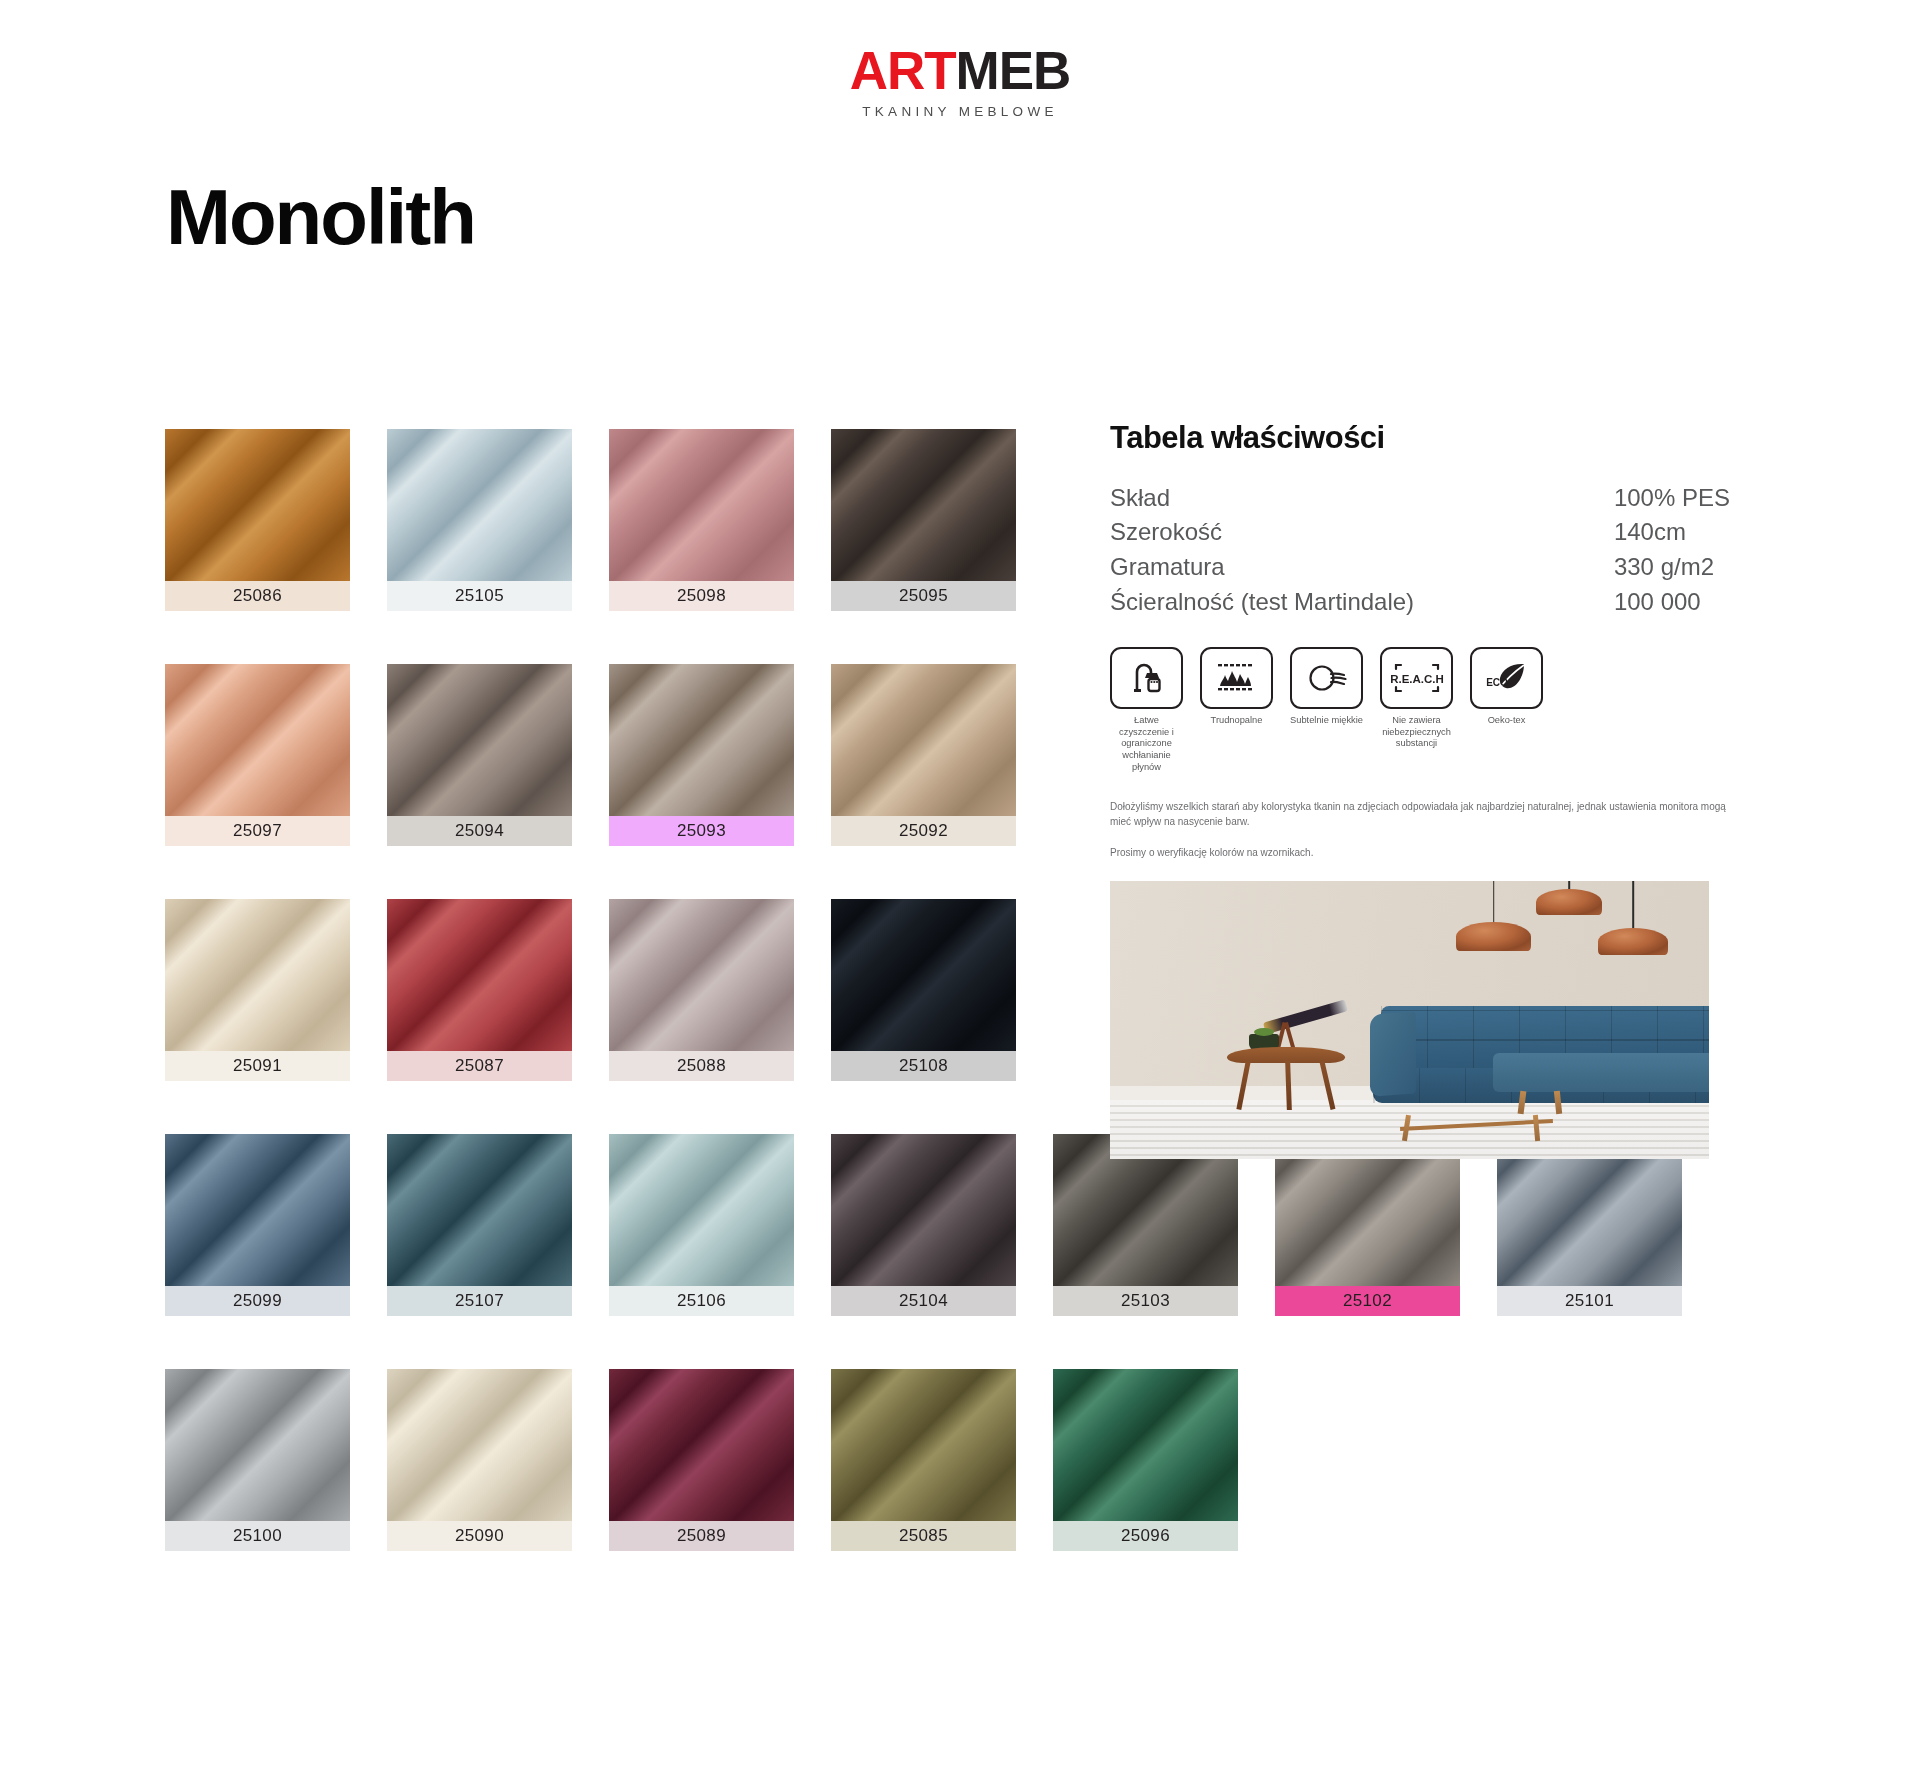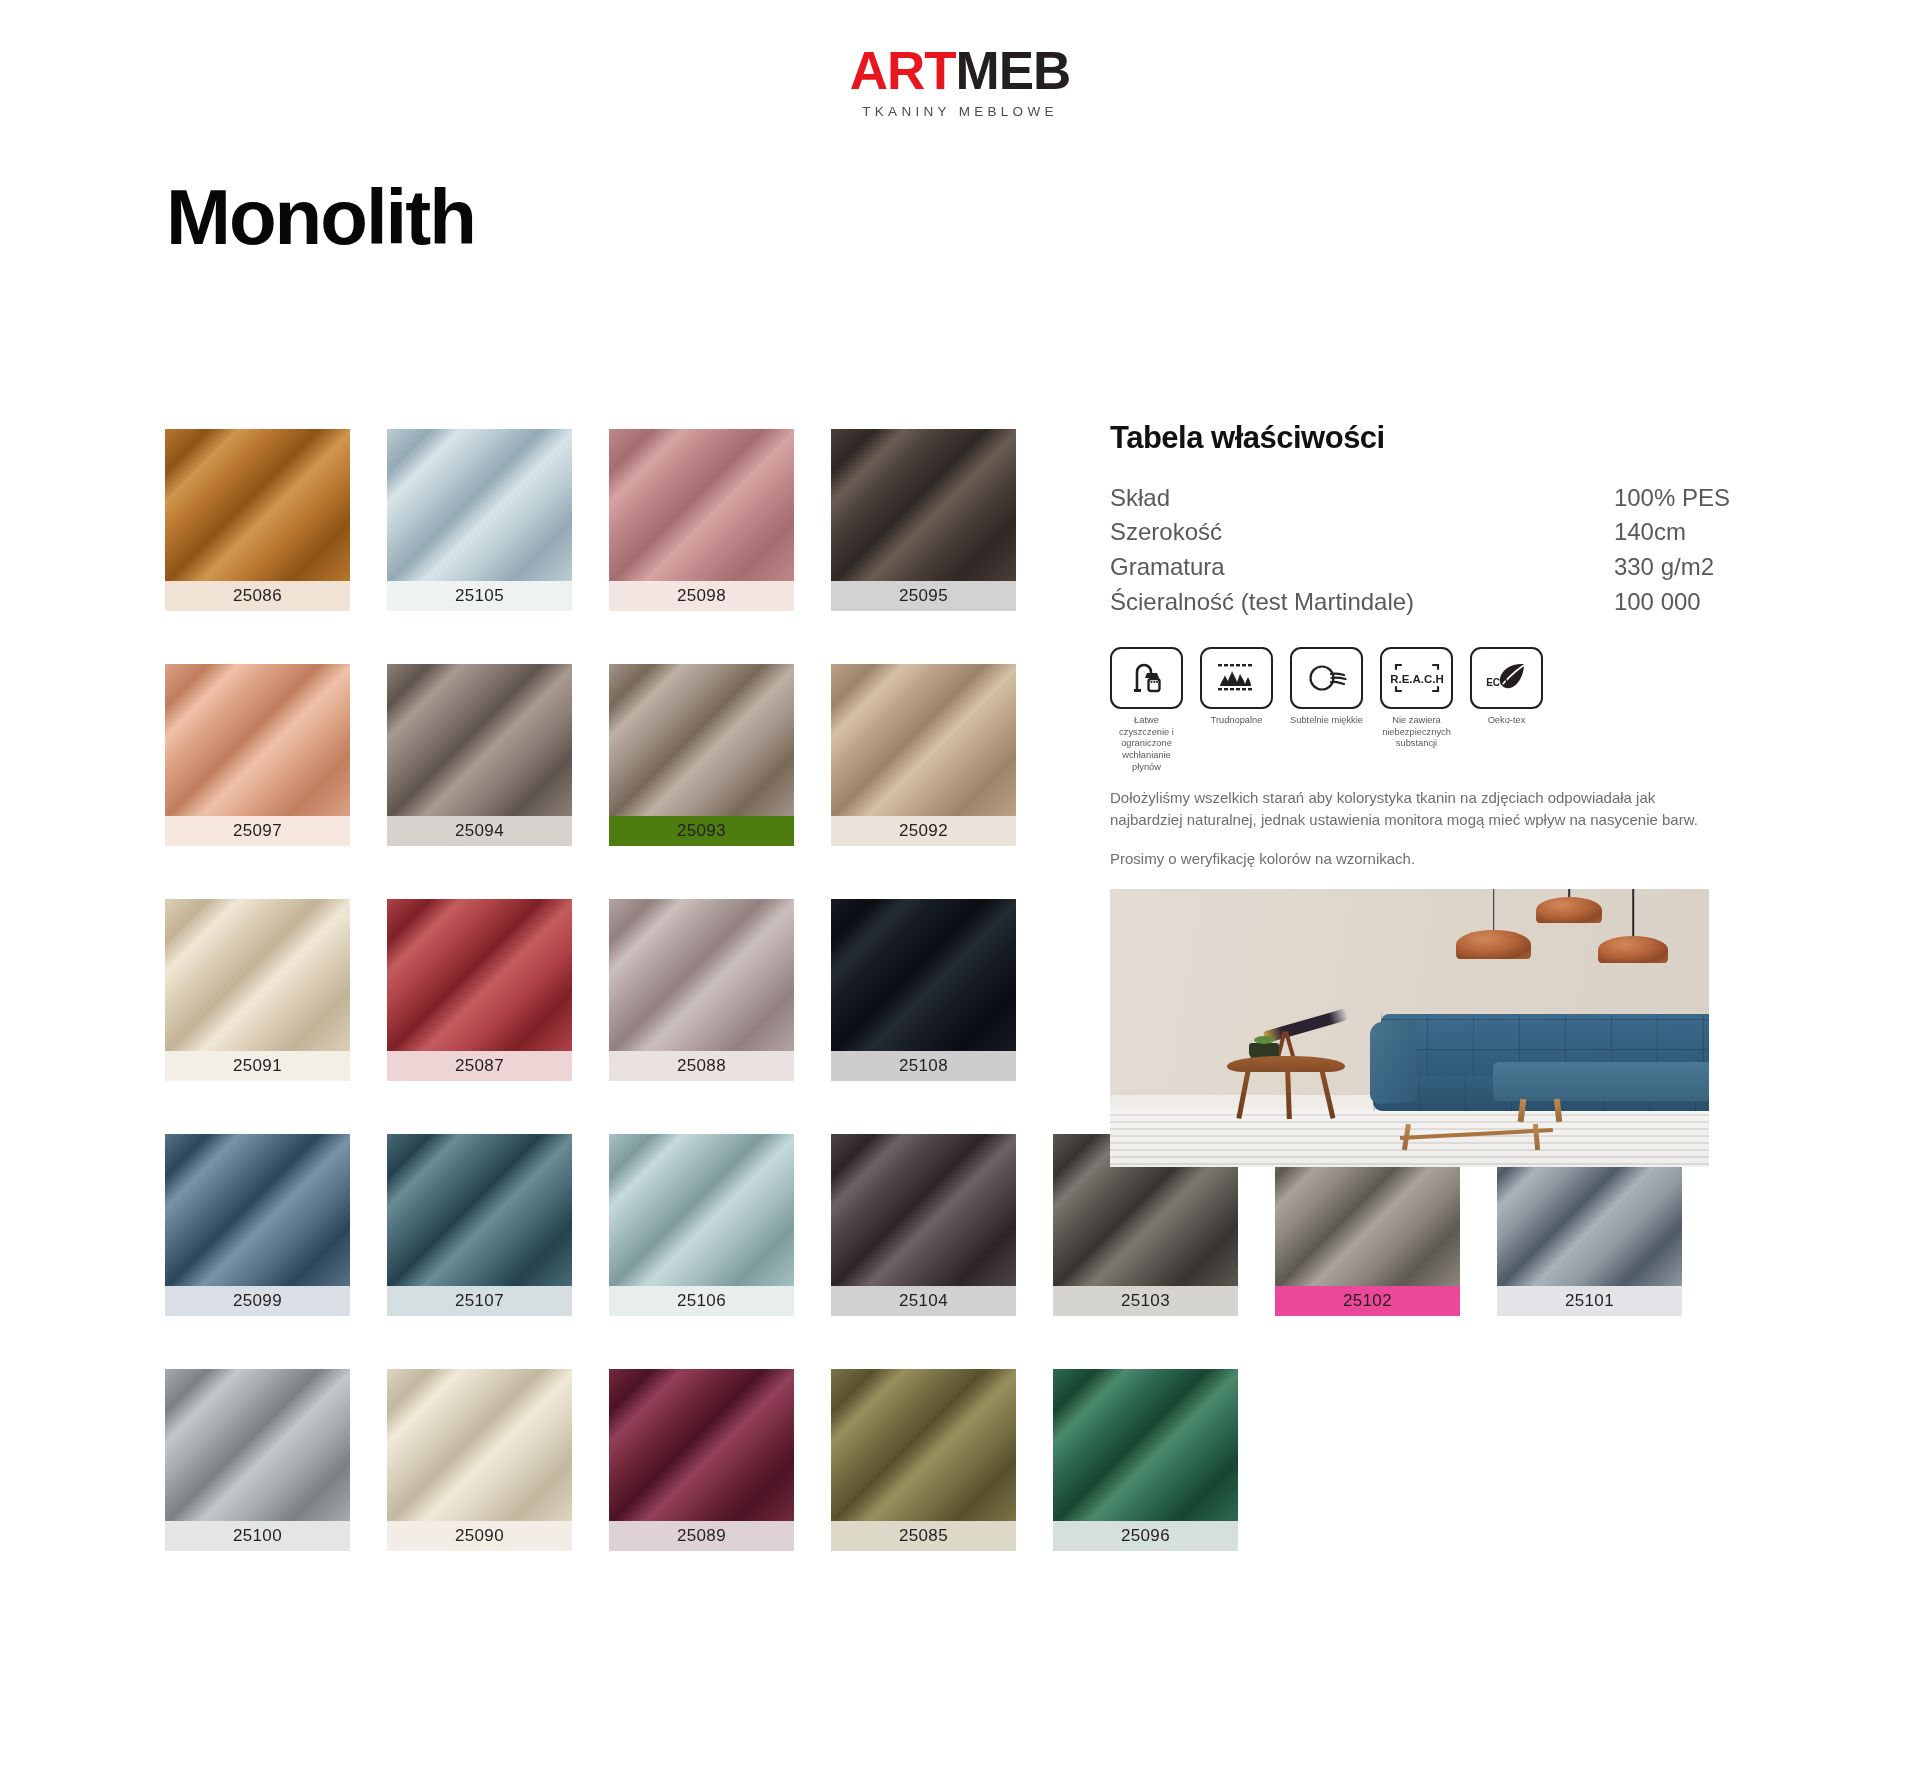--- a/index.html
+++ b/index.html
@@ -75,21 +75,21 @@
     width:73px; height:62px; border:2.4px solid #231f20; border-radius:11px;
     display:flex; align-items:center; justify-content:center;
     background:#fff;
   }
   .fcap{
     margin-top:6px; font-size:9.3px; color:#58595b; line-height:1.28;
   }
 
   
   .disclaimer{
-    margin-top:13px; font-size:15px; color:#6d6e71; line-height:1.45;
+    margin-top:26px; font-size:10px; color:#6d6e71; line-height:1.45;
     width:618px;
   }
   .disclaimer p + p{ margin-top:17px; }
 
   
   .photo{
     margin-top:20px; width:618px; height:278px;
     position:relative; overflow:hidden; background:#ded6ca;
   }
   .ph-wall{ position:absolute; left:0; top:0; width:100%; height:78%;
@@ -224,21 +224,21 @@
       <div class="swatch">
         <div class="sw-img" style="background:linear-gradient(135deg,#dca183 0%,#c07e5e 13%,#f0c2a9 22%,#dca183 32%,#c07e5e 46%,#f0c2a9 56%,#dca183 68%,#c07e5e 82%,#dca183 100%)"></div>
         <div class="sw-label" style="background:#f6e7de"><span>25097</span></div>
       </div>
       <div class="swatch">
         <div class="sw-img" style="background:linear-gradient(135deg,#8d8078 0%,#5f544d 13%,#a8998f 22%,#8d8078 32%,#5f544d 46%,#a8998f 56%,#8d8078 68%,#5f544d 82%,#8d8078 100%)"></div>
         <div class="sw-label" style="background:#d6d2cd"><span>25094</span></div>
       </div>
       <div class="swatch">
         <div class="sw-img" style="background:linear-gradient(135deg,#a4958a 0%,#776859 13%,#bdb0a4 22%,#a4958a 32%,#776859 46%,#bdb0a4 56%,#a4958a 68%,#776859 82%,#a4958a 100%)"></div>
-        <div class="sw-label" style="background:#4d7c0f"><span>25093</span></div>
+        <div class="sw-label" style="background:#f0abfc"><span>25093</span></div>
       </div>
       <div class="swatch">
         <div class="sw-img" style="background:linear-gradient(135deg,#bca388 0%,#9c8468 13%,#d6c1a6 22%,#bca388 32%,#9c8468 46%,#d6c1a6 56%,#bca388 68%,#9c8468 82%,#bca388 100%)"></div>
         <div class="sw-label" style="background:#eae3d9"><span>25092</span></div>
       </div>
     </div>
     <div class="row">
       <div class="swatch">
         <div class="sw-img" style="background:linear-gradient(135deg,#ddd0b8 0%,#c2b296 13%,#f0e7d6 22%,#ddd0b8 32%,#c2b296 46%,#f0e7d6 56%,#ddd0b8 68%,#c2b296 82%,#ddd0b8 100%)"></div>
         <div class="sw-label" style="background:#f3efe6"><span>25091</span></div>

